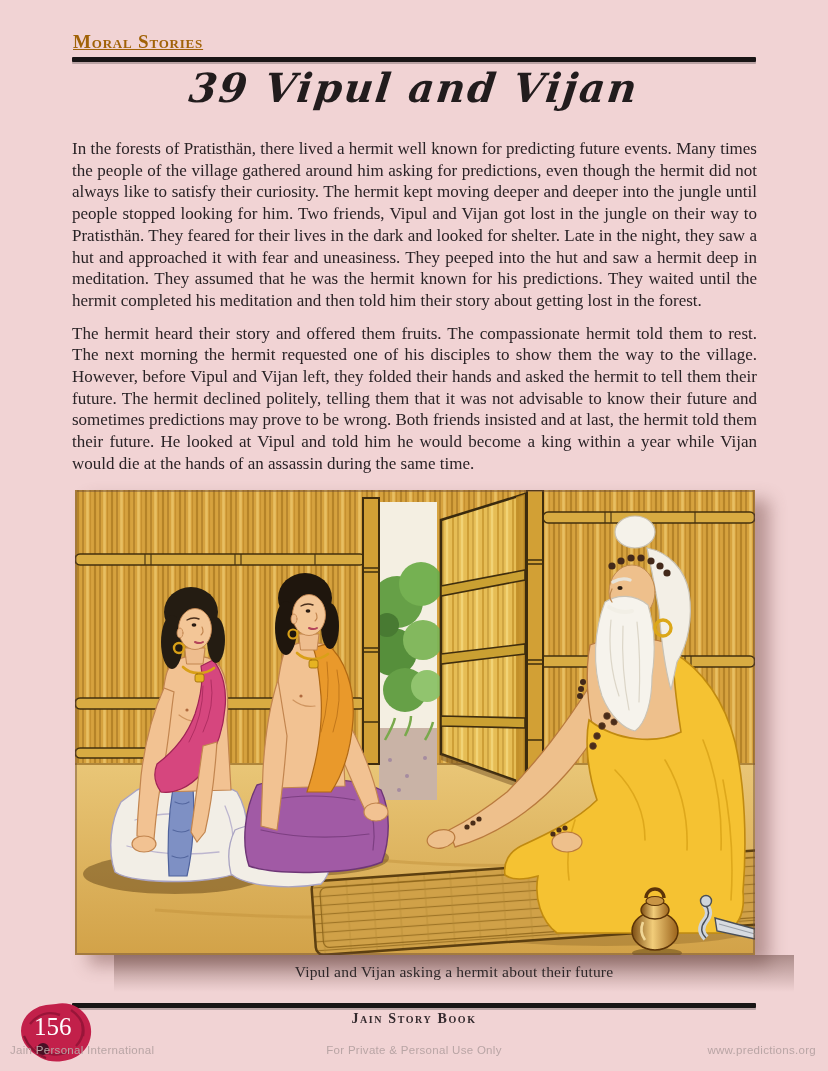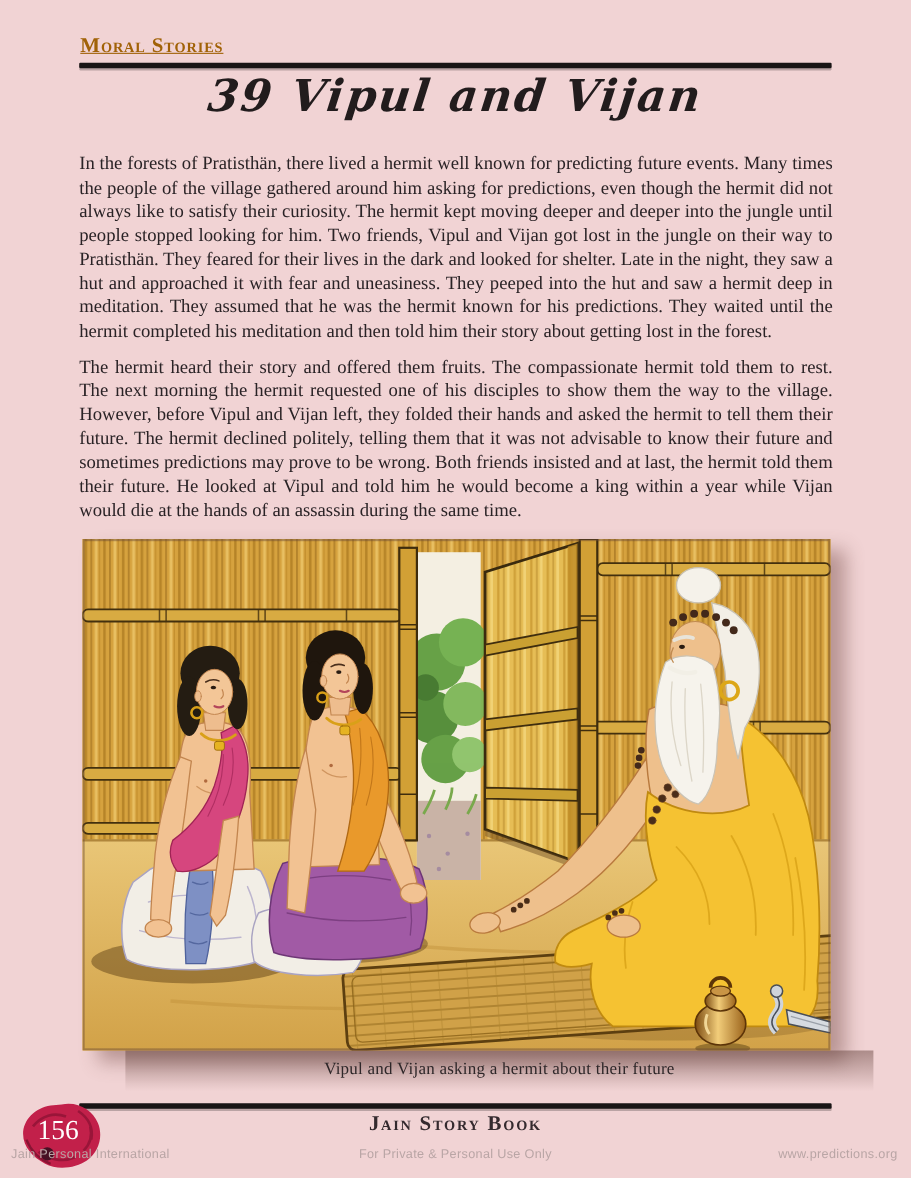--- a/index.html
+++ b/index.html
@@ -46,21 +46,21 @@
     left:75px;top:955px;width:680px;height:42px;
     background:linear-gradient(to bottom, rgba(104,70,64,.50), rgba(104,70,64,0) 88%);
     display:flex;justify-content:center;align-items:flex-start;margin-left:39px;
   }
   .caption{
     margin-top:8px;font-size:15.5px;color:#2e2729;letter-spacing:.2px;
   }
   
   .book-title{
     left:0;top:1011px;width:828px;text-align:center;
-    font-variant:small-caps;font-size:19px;letter-spacing:1.6px;
+    font-variant:small-caps;font-size:14px;letter-spacing:1.6px;
     color:#342a2e;font-weight:600;
   }
   .badge{left:18px;top:1002px;width:80px;height:64px;}
   .note{
     top:1044px;font-family:"Liberation Sans", sans-serif;
     font-size:11.5px;color:#b9a5a5;letter-spacing:.3px;
   }
   .note-left{left:10px;}
   .note-center{left:0;width:828px;text-align:center;}
   .note-right{right:12px;}

